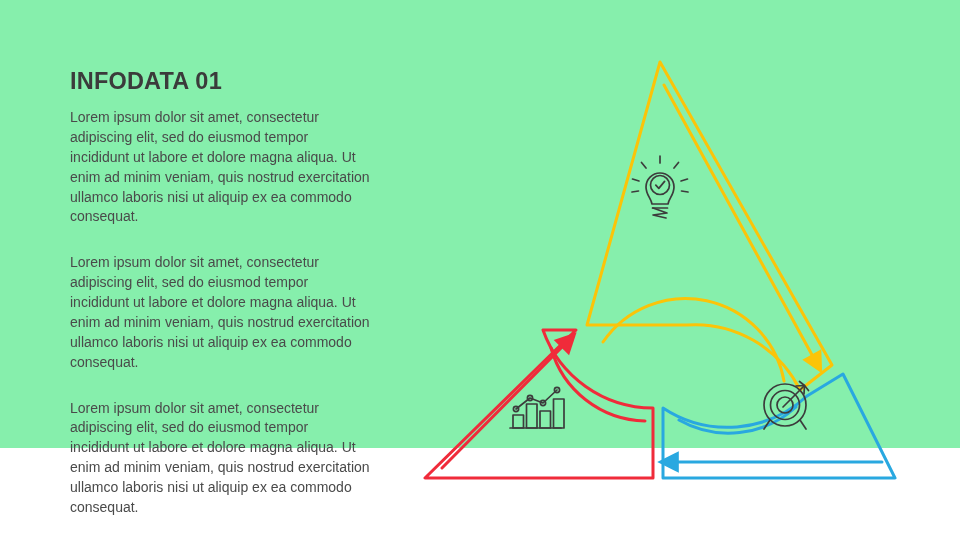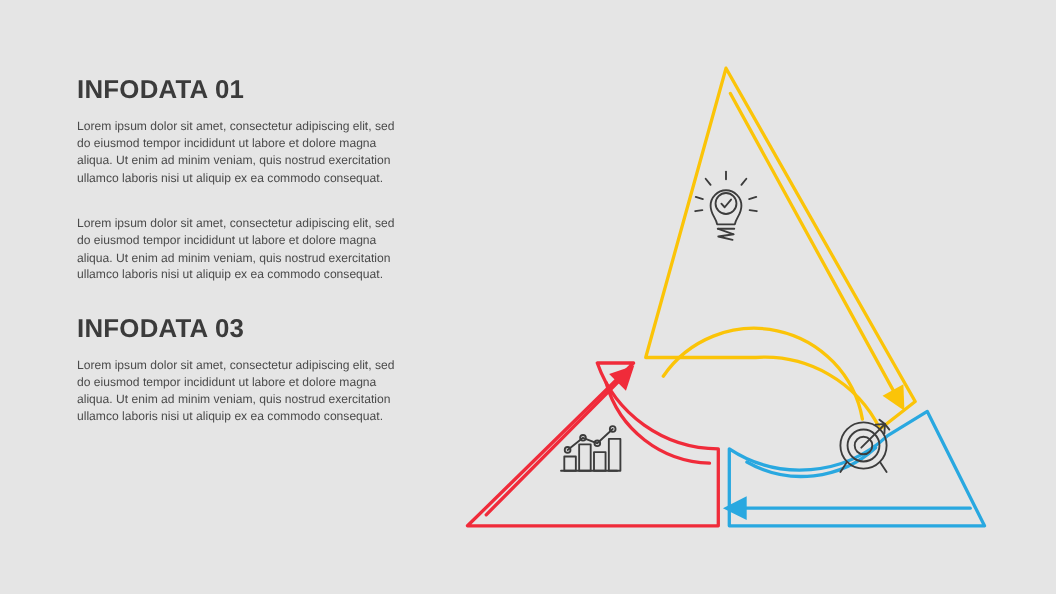--- a/index.html
+++ b/index.html
@@ -12,43 +12,43 @@
     width: 960px;
     height: 540px;
     background: #ffffff;
     font-family: "Liberation Sans", sans-serif;
     overflow: hidden;
     position: relative;
   }
   #page {
     position: relative;
     width: 960px;
-    height: 540px;
-    background: #e5e5e5;
+    height: 448px;
+    background: #86efac;
   }
   
   .text-column {
     position: absolute;
     left: 70px;
     top: 68px;
     width: 310px;
   }
   .info-block { margin-bottom: 26px; }
   .info-block:last-child { margin-bottom: 0; }
   .info-title {
     font-size: 23.5px;
     font-weight: bold;
     color: #3b3b3b;
     letter-spacing: 0.2px;
     line-height: 1.15;
     margin: 0 0 13px 0;
     white-space: nowrap;
   }
   .info-body {
-    font-size: 11px;
+    font-size: 14px;
     line-height: 1.42;
     color: #4a4a4a;
     margin: 0;
     width: 300px;
   }
   
   .diagram {
     position: absolute;
     left: 395px;
     top: 30px;
@@ -67,21 +67,20 @@
     <div class="info-block">
       <h2 class="info-title">INFODATA 01</h2>
       <p class="info-body">Lorem ipsum dolor sit amet, consectetur adipiscing elit, sed do eiusmod tempor incididunt ut labore et dolore magna aliqua. Ut enim ad minim veniam, quis nostrud exercitation ullamco laboris nisi ut aliquip ex ea commodo consequat.</p>
     </div>
 
     <div class="info-block">
       <p class="info-body">Lorem ipsum dolor sit amet, consectetur adipiscing elit, sed do eiusmod tempor incididunt ut labore et dolore magna aliqua. Ut enim ad minim veniam, quis nostrud exercitation ullamco laboris nisi ut aliquip ex ea commodo consequat.</p>
     </div>
 
     <div class="info-block">
-      <h2 class="info-title">INFODATA 03</h2>
       <p class="info-body">Lorem ipsum dolor sit amet, consectetur adipiscing elit, sed do eiusmod tempor incididunt ut labore et dolore magna aliqua. Ut enim ad minim veniam, quis nostrud exercitation ullamco laboris nisi ut aliquip ex ea commodo consequat.</p>
     </div>
 
   </div>
 
   <div class="diagram">
     <svg viewBox="0 0 540 480" xmlns="http://www.w3.org/2000/svg">
 
       <defs>
 

